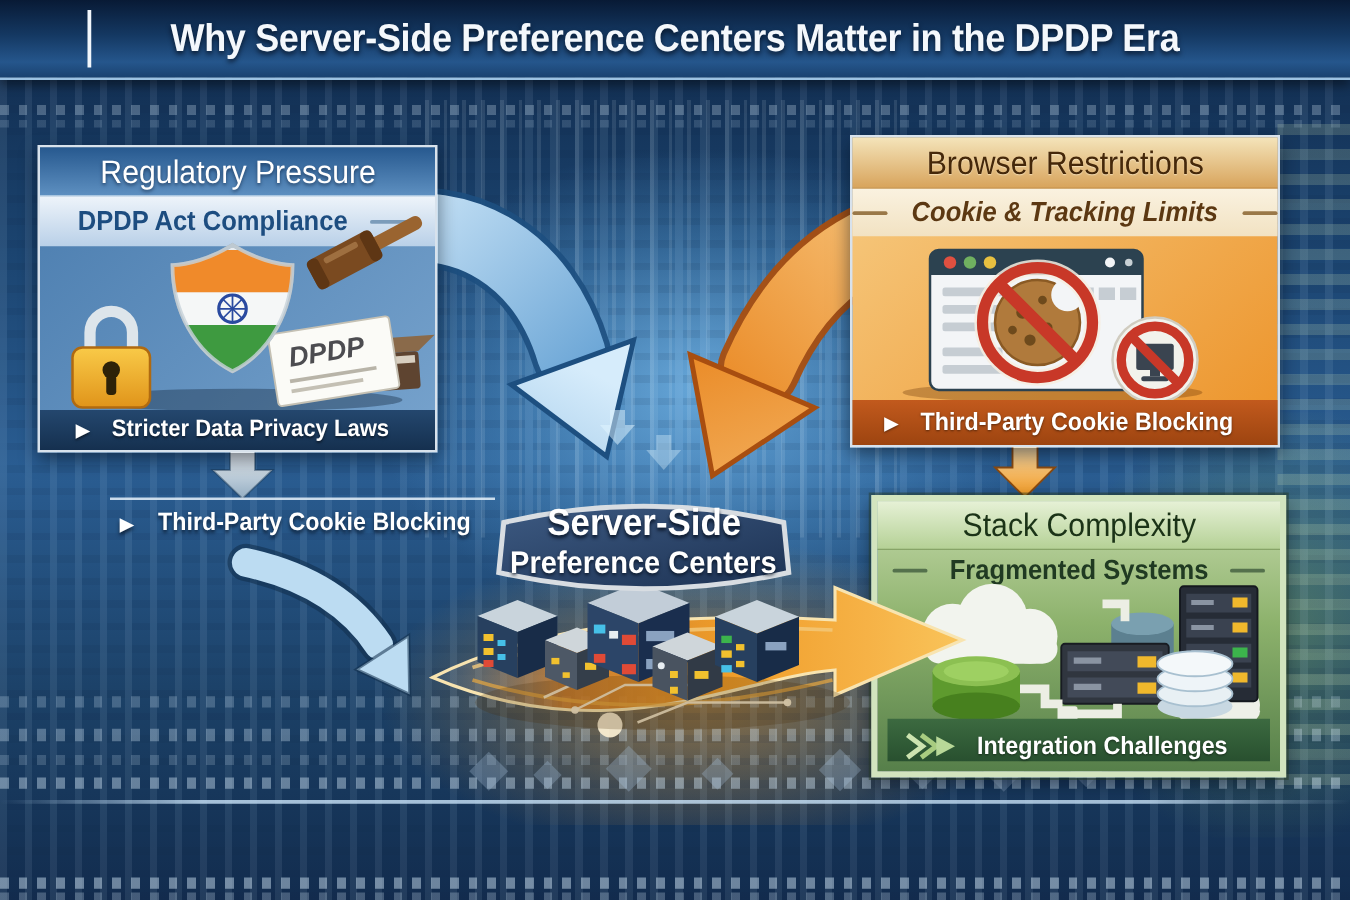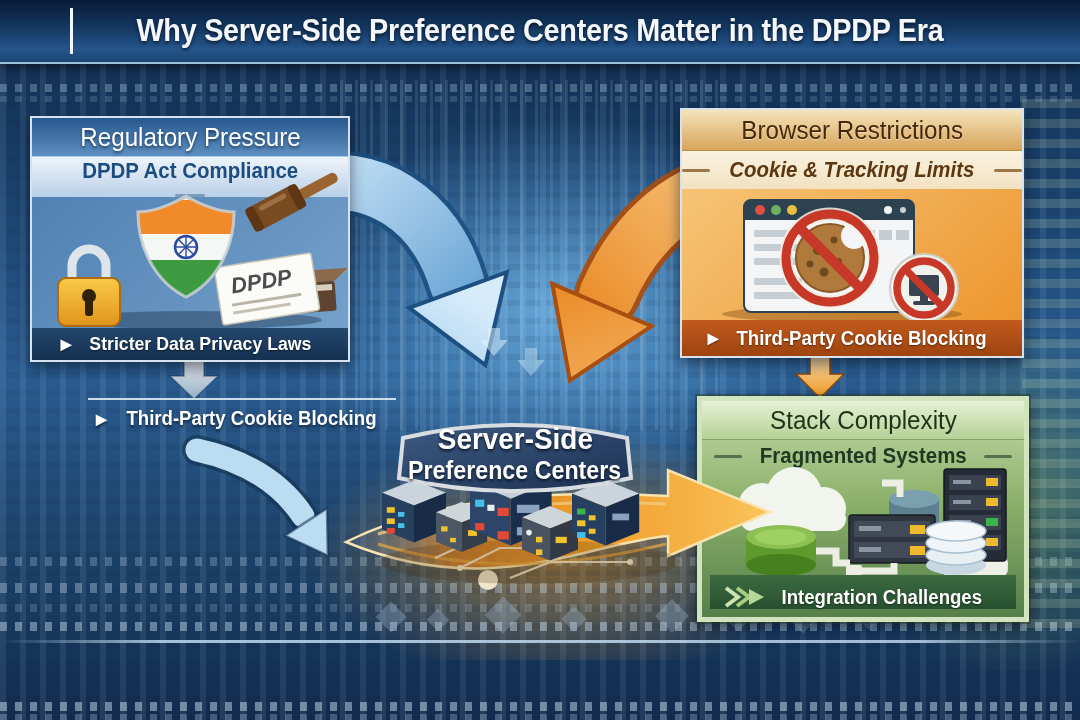--- a/index.html
+++ b/index.html
@@ -44,21 +44,21 @@
   .box-sub{display:flex;align-items:center;justify-content:center;gap:10px;
     font-weight:bold;font-size:22px;}
   .box-banner{position:absolute;left:0;right:0;bottom:0;display:flex;align-items:center;justify-content:center;
     gap:9px;color:#fff;font-weight:bold;font-size:19px;text-shadow:0 1px 2px rgba(0,0,0,.5);}
   .bullet{font-size:14px;line-height:1;}
   .sdash{height:3px;border-radius:2px;}
   
   .box-left{left:30px;top:116px;width:316px;height:242px;background:linear-gradient(135deg,#4a7cae,#77a3cd);}
   .box-left .box-header{background:linear-gradient(180deg,#27598f,#5d8fc0);color:#fff;
     text-shadow:0 2px 3px rgba(8,25,50,.6);border-bottom:1px solid #a9c6e0;}
-  .box-left .box-sub{height:40px;background:linear-gradient(180deg,#eef4fa,#b9d0e8);color:#1d4d80;flex-direction:column;}
+  .box-left .box-sub{height:40px;background:linear-gradient(180deg,#eef4fa,#b9d0e8);color:#1d4d80;}
   .box-left .box-banner{height:32px;background:linear-gradient(180deg,#24476e,#15304f);}
   .box-left .sdash{width:30px;background:#7c9cba;}
   
   .box-right{left:680px;top:108px;width:340px;height:246px;background:linear-gradient(140deg,#f7cd85,#ec9228);}
   .box-right .box-header{height:40px;background:linear-gradient(180deg,#f4e4ba,#d8a45c);color:#45280a;
     text-shadow:0 1px 1px rgba(255,245,220,.6);border-bottom:1px solid #b88848;}
   .box-right .box-sub{height:38px;background:linear-gradient(180deg,#faf2e0,#f2e2c2);color:#5c3812;font-style:italic;}
   .box-right .box-banner{height:36px;background:linear-gradient(180deg,#c25a1d,#9d4410);font-size:20px;}
   .box-right .sdash{width:28px;background:#9a7848;}
   
@@ -70,21 +70,21 @@
   .box-green .box-sub{height:32px;background:transparent;color:#203a22;}
   .box-green .sdash{width:28px;background:#54714c;}
   .green-band{position:absolute;left:8px;right:8px;bottom:8px;height:34px;
     background:linear-gradient(180deg,#3c6a40,#28502f);display:flex;align-items:flex-end;gap:8px;
     padding-left:14px;color:#fff;font-weight:bold;font-size:20px;text-shadow:0 1px 2px rgba(0,0,0,.5);}
   
   .flow-label{left:96px;top:407px;display:flex;align-items:center;gap:10px;color:#fff;
     font-weight:bold;font-size:20px;text-shadow:0 2px 3px rgba(4,14,30,.7);}
   .hline{left:88px;top:398px;width:308px;height:2px;background:#e8f2fa;opacity:.85;}
   
-  .center-banner{left:395px;top:408px;width:240px;height:100px;}
+  .center-banner{left:395px;top:388px;width:240px;height:100px;}
   .cb-text{position:absolute;left:0;width:100%;text-align:center;color:#fff;font-weight:bold;
     text-shadow:0 2px 3px rgba(4,12,26,.8);}
   .cb1{top:14px;font-size:30px;}
   .cb2{top:48px;font-size:25px;}
   
   .footer-band{left:0;top:645px;width:1080px;height:46px;
     background:linear-gradient(180deg,#1d4168,#122e50);
     border-top:2px solid rgba(198,224,246,.9);border-bottom:2px solid rgba(198,224,246,.75);
     display:flex;align-items:center;justify-content:center;gap:18px;}
   .footer-text{color:#f4f8fc;font-size:23px;font-weight:bold;text-shadow:0 2px 3px rgba(3,10,22,.8);}

